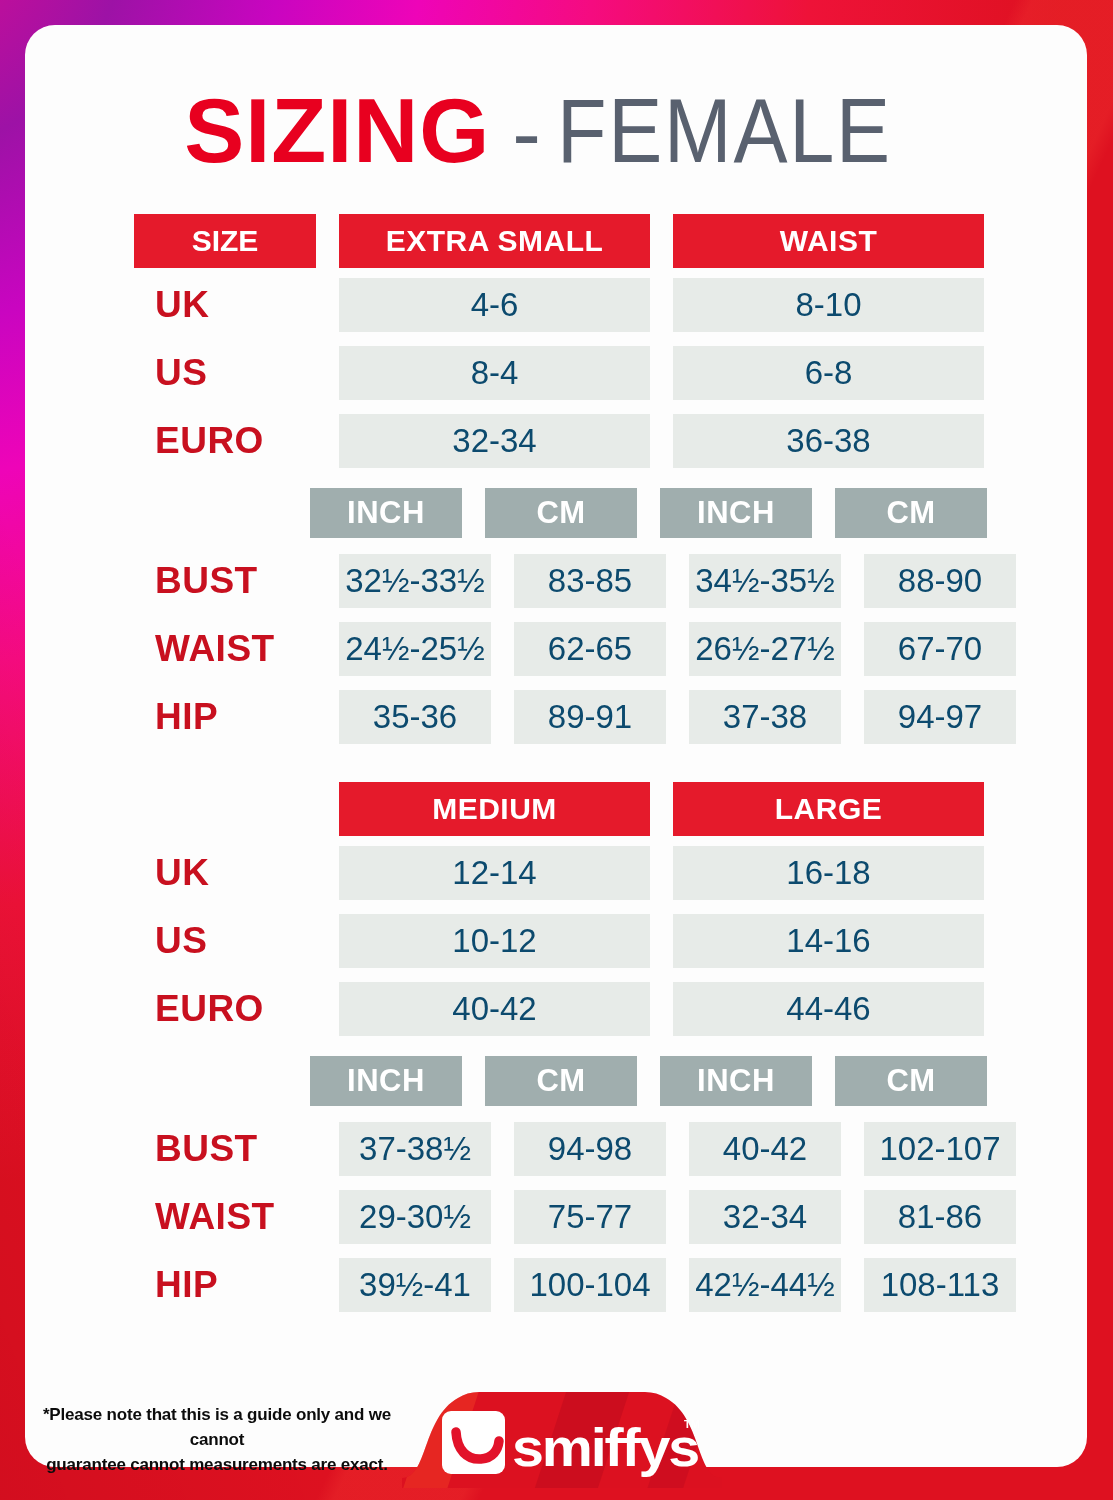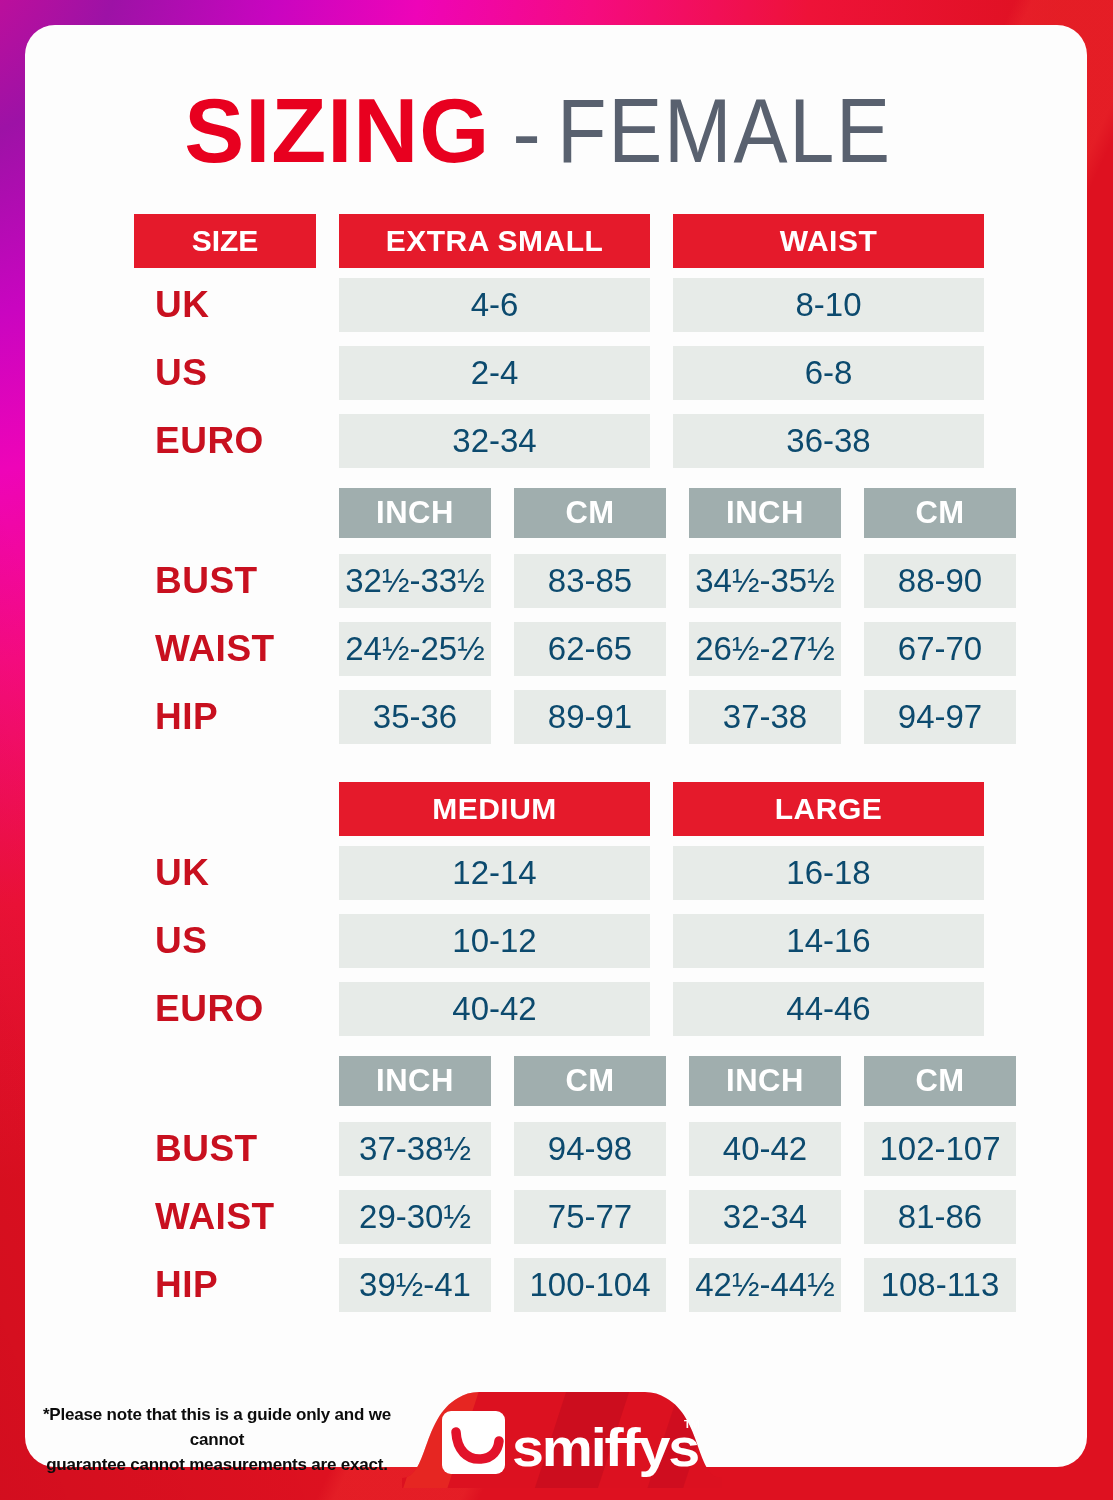--- a/index.html
+++ b/index.html
@@ -25,21 +25,21 @@
   .row{position:absolute;left:134px;width:824px;display:flex;column-gap:23px;}
   .c-label{width:182px;flex:0 0 182px;display:flex;align-items:center;}
   .c-wide{width:311px;flex:0 0 311px;display:flex;align-items:center;justify-content:center;}
   .c-narrow{width:152px;flex:0 0 152px;display:flex;align-items:center;justify-content:center;}
   .hdr{background:#e51a2b;color:#ffffff;font-weight:bold;font-size:30px;letter-spacing:.5px;}
   .hdr-corner{background:#e51a2b;color:#ffffff;font-weight:bold;font-size:30px;justify-content:center;}
   .unit{background:#a0aeae;color:#ffffff;font-weight:bold;font-size:31px;letter-spacing:.5px;}
   .val{background:#e7ebe8;color:#0c4a6e;font-size:33px;}
   .rowlabel{color:#c8101f;font-weight:bold;font-size:37px;padding-left:21px;box-sizing:border-box;letter-spacing:.5px;}
   .h54{height:54px;}
-  .h50{height:50px;}
+  .h50{height:50px;justify-content:center;}
   
   .disclaimer{
     position:absolute;left:37px;top:1402px;width:360px;text-align:center;
     color:#0c0c0c;font-size:17px;font-weight:bold;line-height:25px;letter-spacing:-.2px;
   }
   .logo-tab{position:absolute;left:402px;top:1390px;width:320px;height:98px;}
 </style>
 </head>
 <body>
 
@@ -55,21 +55,21 @@
     <div class="c-wide hdr h54">EXTRA SMALL</div>
     <div class="c-wide hdr h54">WAIST</div>
   </div>
   <div class="row h54" style="top:278px">
     <div class="c-label rowlabel h54">UK</div>
     <div class="c-wide val h54">4-6</div>
     <div class="c-wide val h54">8-10</div>
   </div>
   <div class="row h54" style="top:346px">
     <div class="c-label rowlabel h54">US</div>
-    <div class="c-wide val h54">2-4</div>
+    <div class="c-wide val h54">8-4</div>
     <div class="c-wide val h54">6-8</div>
   </div>
   <div class="row h54" style="top:414px">
     <div class="c-label rowlabel h54">EURO</div>
     <div class="c-wide val h54">32-34</div>
     <div class="c-wide val h54">36-38</div>
   </div>
   <div class="row h50" style="top:488px">
     <div class="c-label h50"></div>
     <div class="c-narrow unit h50">INCH</div>

